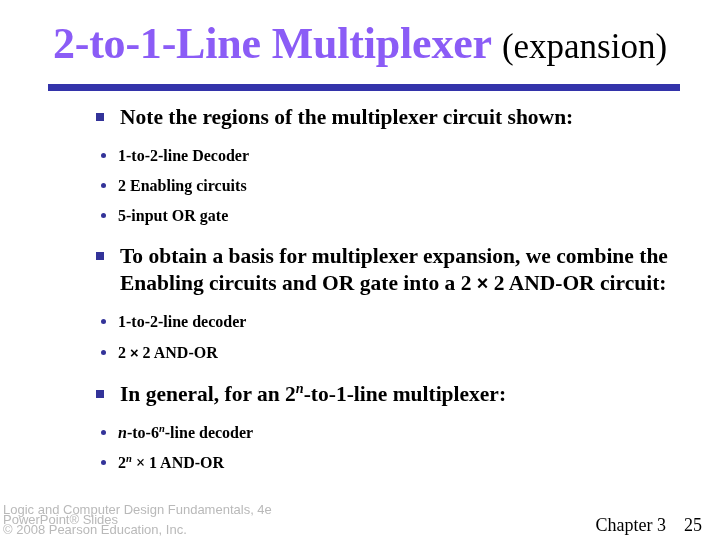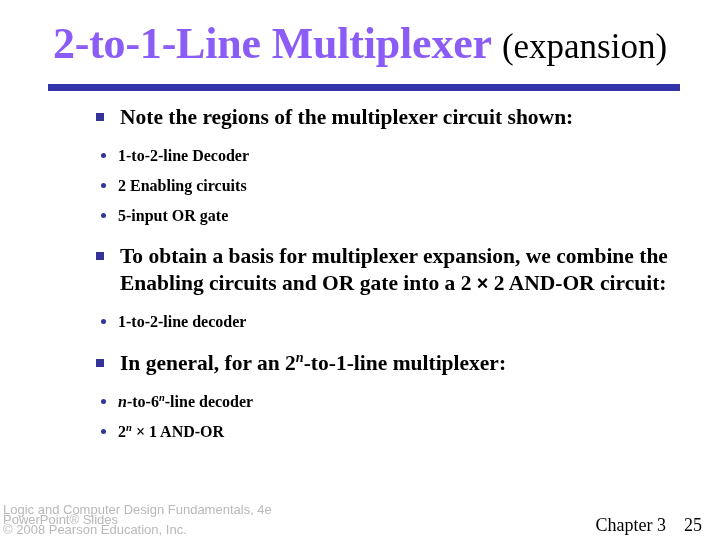--- a/index.html
+++ b/index.html
@@ -181,20 +181,24 @@
       <span class="sq"></span>
       <span>To obtain a basis for multiplexer expansion, we combine the Enabling circuits and OR gate into a 2 </span><span class="times">×</span><span> 2 AND-OR circuit:</span>
     </div>
 
     <div class="gap-small"></div>
 
     <div class="lvl2">
       <span class="dot"></span>
       <span>1-to-2-line decoder</span><span class="times"></span><span></span>
     </div>
+    <div class="lvl2">
+      <span class="dot"></span>
+      <span>2 </span><span class="times">×</span><span> 2 AND-OR</span>
+    </div>
 
     <div class="gap-after-group"></div>
 
     <div class="lvl1">
       <span class="sq"></span>
       <span>In general, for an 2</span><sup class="ital">n</sup><span>-to-1-line multiplexer:</span>
     </div>
 
     <div class="gap-small"></div>
 

